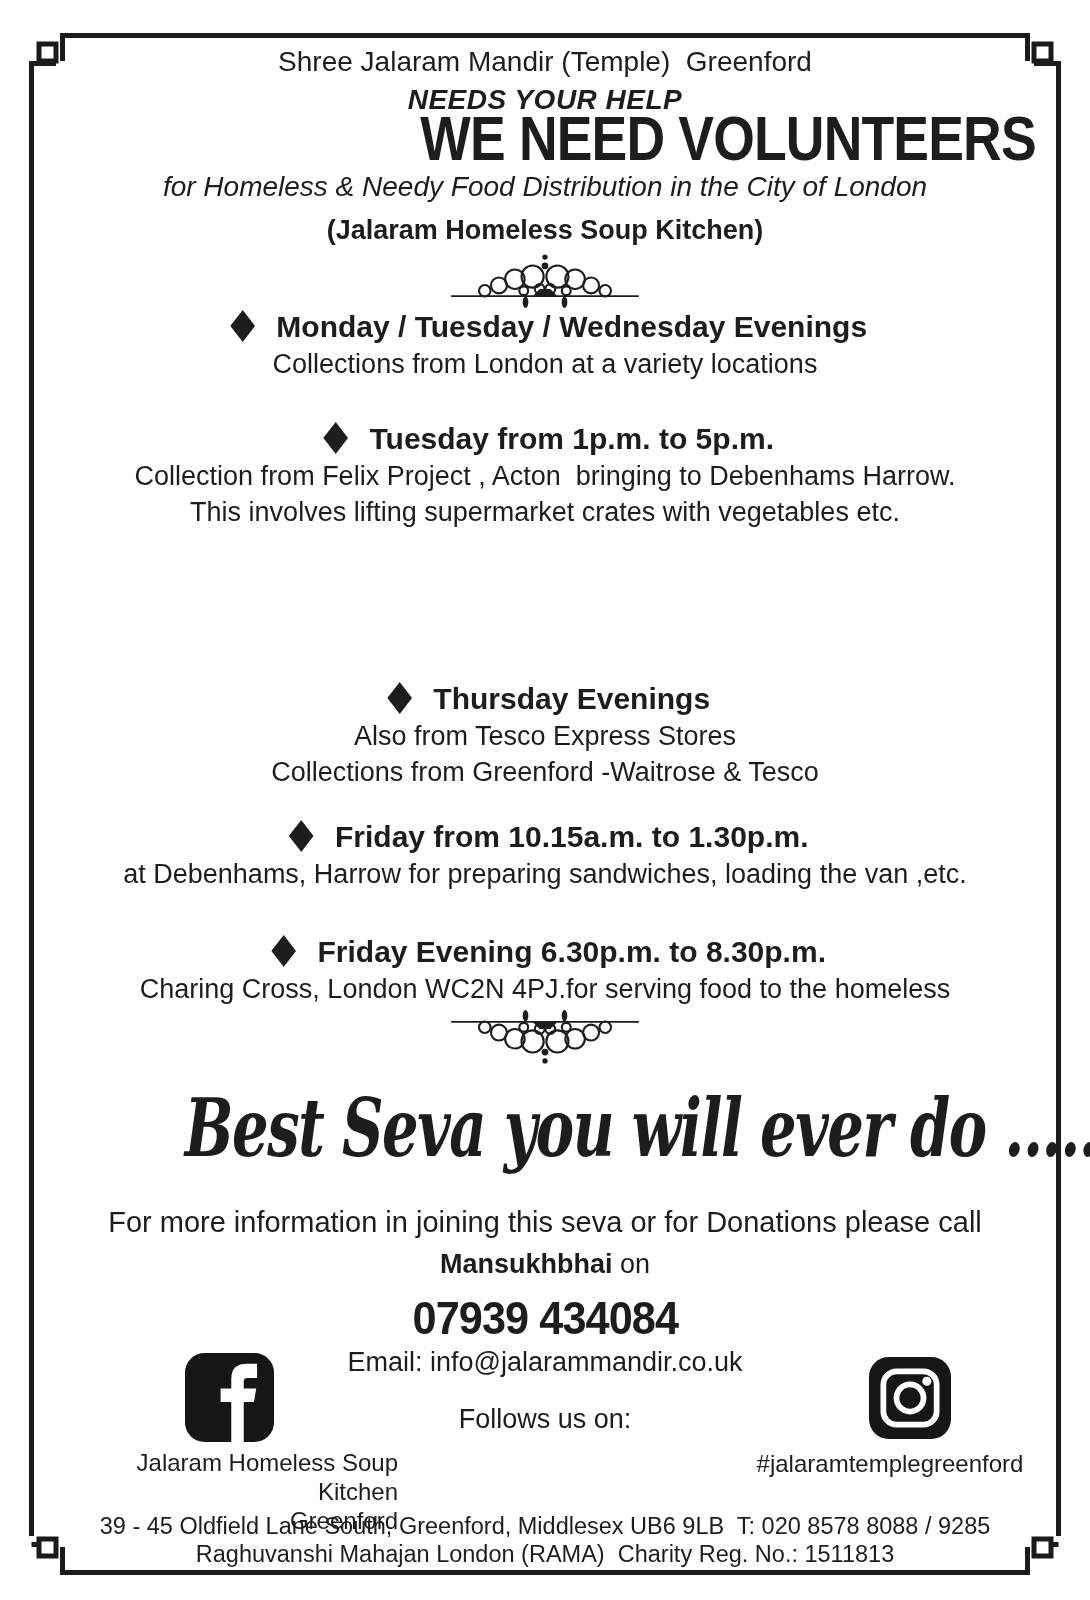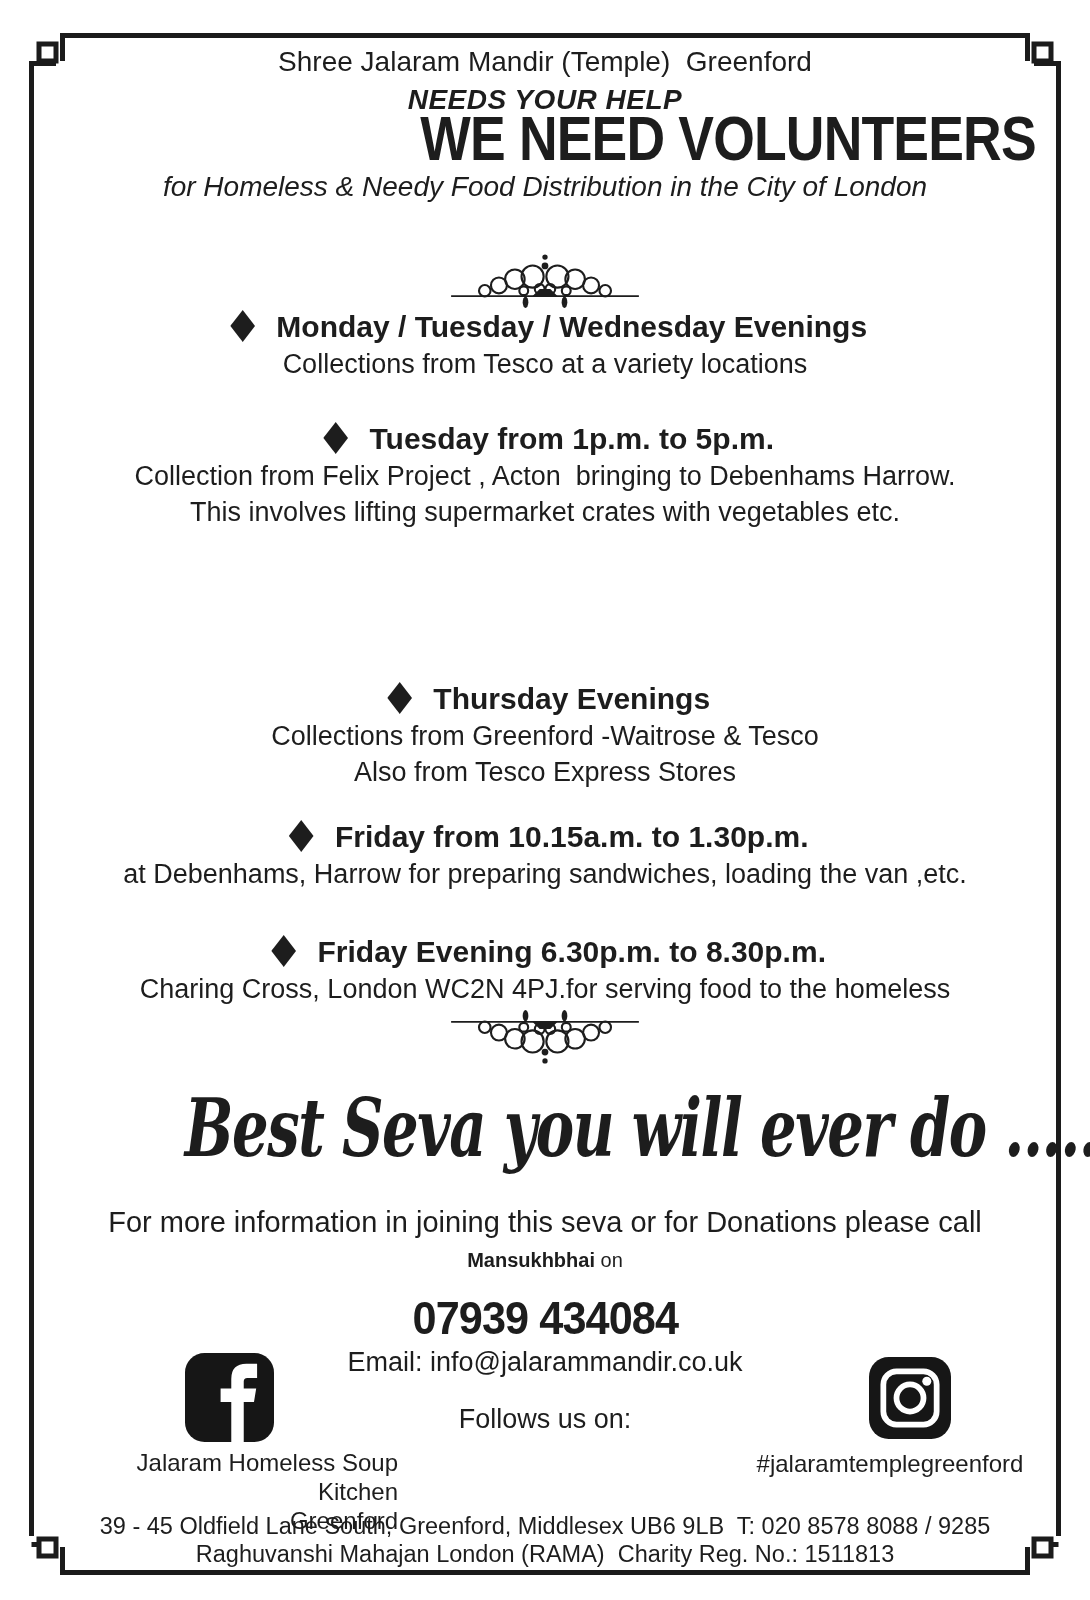--- a/index.html
+++ b/index.html
@@ -33,21 +33,21 @@
 
   
   .tagline{top:1078px;line-height:100px;}
   .tagline .script{
     display:inline-block;font-family:"DejaVu Serif",serif;font-style:italic;font-weight:bold;
     font-size:80px;transform:scaleX(.72);transform-origin:50% 50%;white-space:nowrap;letter-spacing:-2px;
   }
 
   
   .info-line{top:1206px;font-size:29px;}
-  .name-line{top:1249px;font-size:20px;}
+  .name-line{top:1249px;font-size:27px;}
   .name-line .b{font-weight:bold;}
   .phone{top:1290px;font-size:47px;font-weight:bold;line-height:56px;}
   .phone .cond{display:inline-block;transform:scaleX(.92);transform-origin:50% 50%;letter-spacing:-1px;}
   .email{top:1347px;font-size:27px;}
   .follow{top:1404px;font-size:27px;}
 
   .fb-icon{position:absolute;left:185px;top:1353px;width:89px;height:89px;}
   .ig-icon{position:absolute;left:869px;top:1357px;width:82px;height:82px;}
   .fb-label{position:absolute;left:60px;top:1448px;width:338px;text-align:right;font-size:24px;line-height:29px;}
   .ig-label{position:absolute;left:740px;top:1450px;width:300px;text-align:center;font-size:24px;}
@@ -80,20 +80,21 @@
       <rect x="1034" y="1539" width="17" height="17"></rect>
     </g>
   </svg>
 
   <div class="abs h-temple pre">Shree Jalaram Mandir (Temple)  Greenford</div>
   <div class="abs h-needs">NEEDS YOUR HELP</div>
   <div class="abs h-title">
     <span class="cond">WE NEED VOLUNTEERS</span>
   </div>
   <div class="abs h-sub">for Homeless &amp; Needy Food Distribution in the City of London</div>
+  <div class="abs h-kitchen">(Jalaram Homeless Soup Kitchen)</div>
 
   <svg class="orn orn-top" viewBox="0 0 220 70" aria-hidden="true">
     <g stroke="#1d1d1d" fill="none" stroke-width="2.4">
       <circle cx="96" cy="30" r="12.5"></circle>
         <circle cx="124" cy="30" r="12.5"></circle>
       <circle cx="76" cy="33" r="11"></circle>  
         <circle cx="144" cy="33" r="11"></circle>
       <circle cx="58" cy="40" r="9"></circle>   
         <circle cx="162" cy="40" r="9"></circle>
       <circle cx="42" cy="46" r="6.5"></circle> 
@@ -110,38 +111,38 @@
       <ellipse cx="132" cy="59" rx="3.2" ry="6.5"></ellipse>
       <circle cx="110" cy="8" r="3"></circle>
       <circle cx="110" cy="18" r="3.8"></circle>
     </g>
   </svg>
 
   <section class="item" style="top:309px">
     <div class="item-head">
       <span class="diamond">♦</span><span>Monday / Tuesday / Wednesday Evenings</span>
     </div>
-    <div class="item-line">Collections from Tesco at a variety locations</div>
+    <div class="item-line">Collections from London at a variety locations</div>
   </section>
 
   <section class="item" style="top:421px">
     <div class="item-head">
       <span class="diamond">♦</span><span>Tuesday from 1p.m. to 5p.m.</span>
     </div>
     <div class="item-line pre">Collection from Felix Project , Acton  bringing to Debenhams Harrow.</div>
     <div class="item-line">This involves lifting supermarket crates with vegetables etc.</div>
   </section>
 
 
   <section class="item" style="top:681px">
     <div class="item-head">
       <span class="diamond">♦</span><span>Thursday Evenings</span>
     </div>
+    <div class="item-line">Also from Tesco Express Stores</div>
     <div class="item-line">Collections from Greenford -Waitrose &amp; Tesco</div>
-    <div class="item-line">Also from Tesco Express Stores</div>
   </section>
 
   <section class="item" style="top:819px">
     <div class="item-head">
       <span class="diamond">♦</span><span>Friday from 10.15a.m. to 1.30p.m.</span>
     </div>
     <div class="item-line">at Debenhams, Harrow for preparing sandwiches, loading the van ,etc.</div>
   </section>
 
   <section class="item" style="top:934px">

